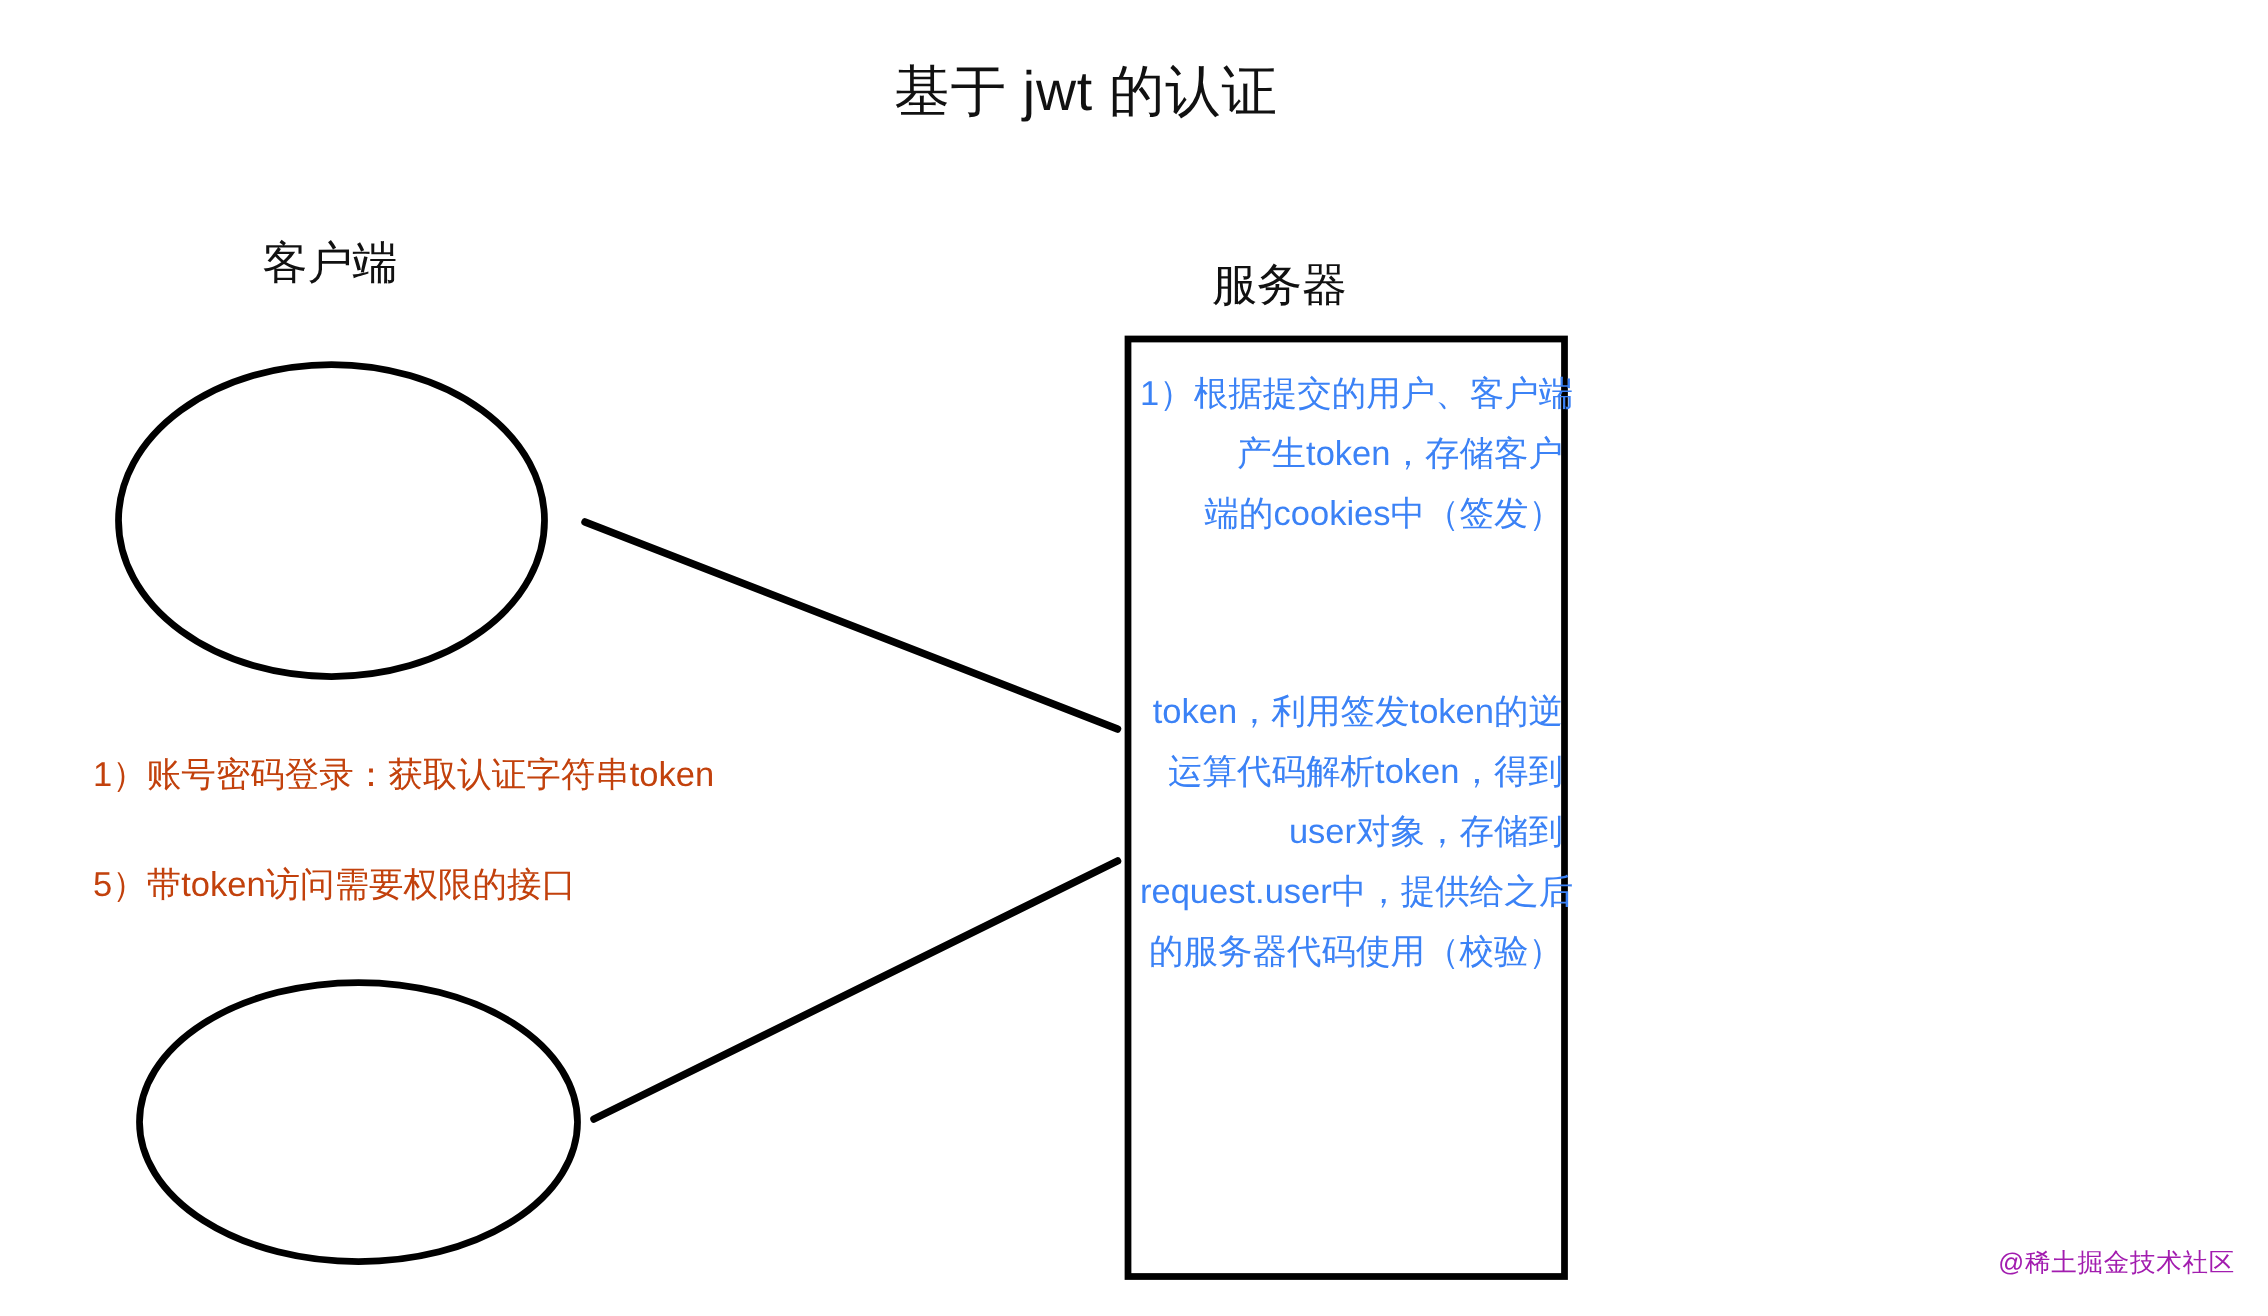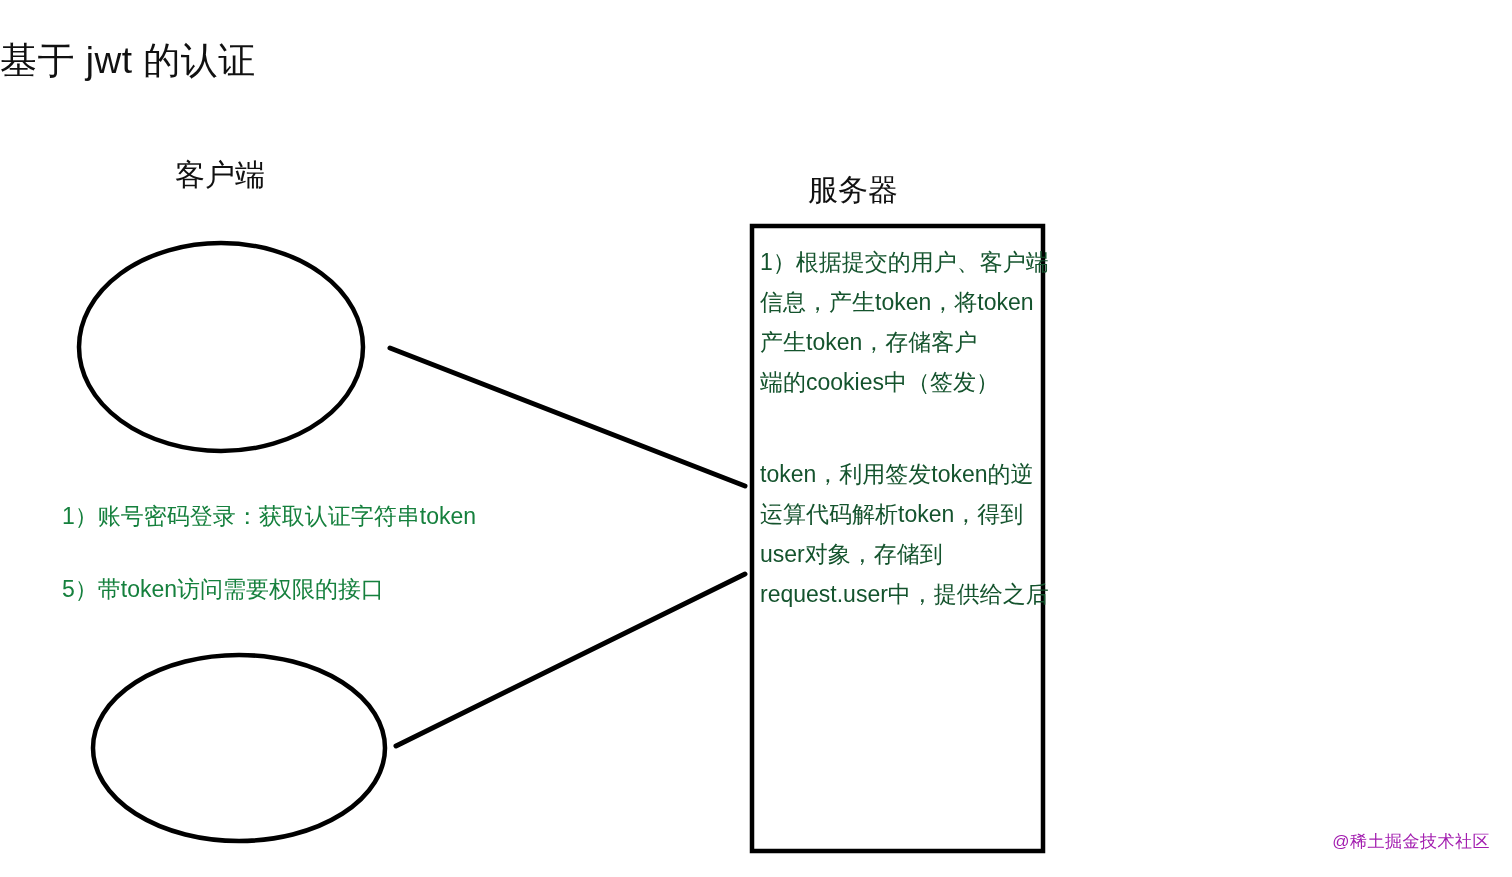--- a/index.html
+++ b/index.html
@@ -24,20 +24,21 @@
     top: 0;
     width: 1512px;
     height: 877px;
     pointer-events: none;
   }
   .diagram-title {
     position: absolute;
     left: 0;
     top: 36px;
     width: 1448px;
+    text-align: center;
     font-size: 37px;
     font-weight: 400;
     letter-spacing: 0.5px;
     color: #111111;
     white-space: nowrap;
   }
   .column-label {
     position: absolute;
     font-size: 30px;
     font-weight: 400;
@@ -45,33 +46,34 @@
     white-space: nowrap;
   }
   #client-column-label { left: 175px; top: 155px; }
   #server-column-label { left: 808px; top: 170px; }
 
   .client-note {
     position: absolute;
     left: 62px;
     font-size: 23px;
     line-height: 34px;
-    color: #15803d;
+    color: #c2410c;
     white-space: nowrap;
   }
   #client-note-1 { top: 499px; }
   #client-note-2 { top: 572px; }
 
   .server-block {
     position: absolute;
     left: 760px;
     width: 282px;
     font-size: 23px;
     line-height: 40px;
-    color: #14532d;
+    color: #3b82f6;
+    text-align: right;
   }
   #server-block-1 { top: 242px; }
   #server-block-2 { top: 454px; }
   .server-block .line {
     display: block;
     white-space: nowrap;
   }
   .watermark {
     position: absolute;
     right: 22px;
@@ -103,27 +105,27 @@
   <div class="diagram-title">基于 jwt 的认证</div>
 
   <div class="column-label" id="client-column-label">客户端</div>
   <div class="column-label" id="server-column-label">服务器</div>
 
   <div class="client-note" id="client-note-1">1）账号密码登录：获取认证字符串token</div>
   <div class="client-note" id="client-note-2">5）带token访问需要权限的接口</div>
 
   <div class="server-block" id="server-block-1">
     <span class="line">1）根据提交的用户、客户端</span>
-    <span class="line">信息，产生token，将token</span>
     <span class="line">产生token，存储客户</span>
     <span class="line">端的cookies中（签发）</span>
   </div>
 
   <div class="server-block" id="server-block-2">
     <span class="line">token，利用签发token的逆</span>
     <span class="line">运算代码解析token，得到</span>
     <span class="line">user对象，存储到</span>
     <span class="line">request.user中，提供给之后</span>
+    <span class="line">的服务器代码使用（校验）</span>
   </div>
 
   <div class="watermark">@稀土掘金技术社区</div>
 
 </div>
 
 </body></html>

